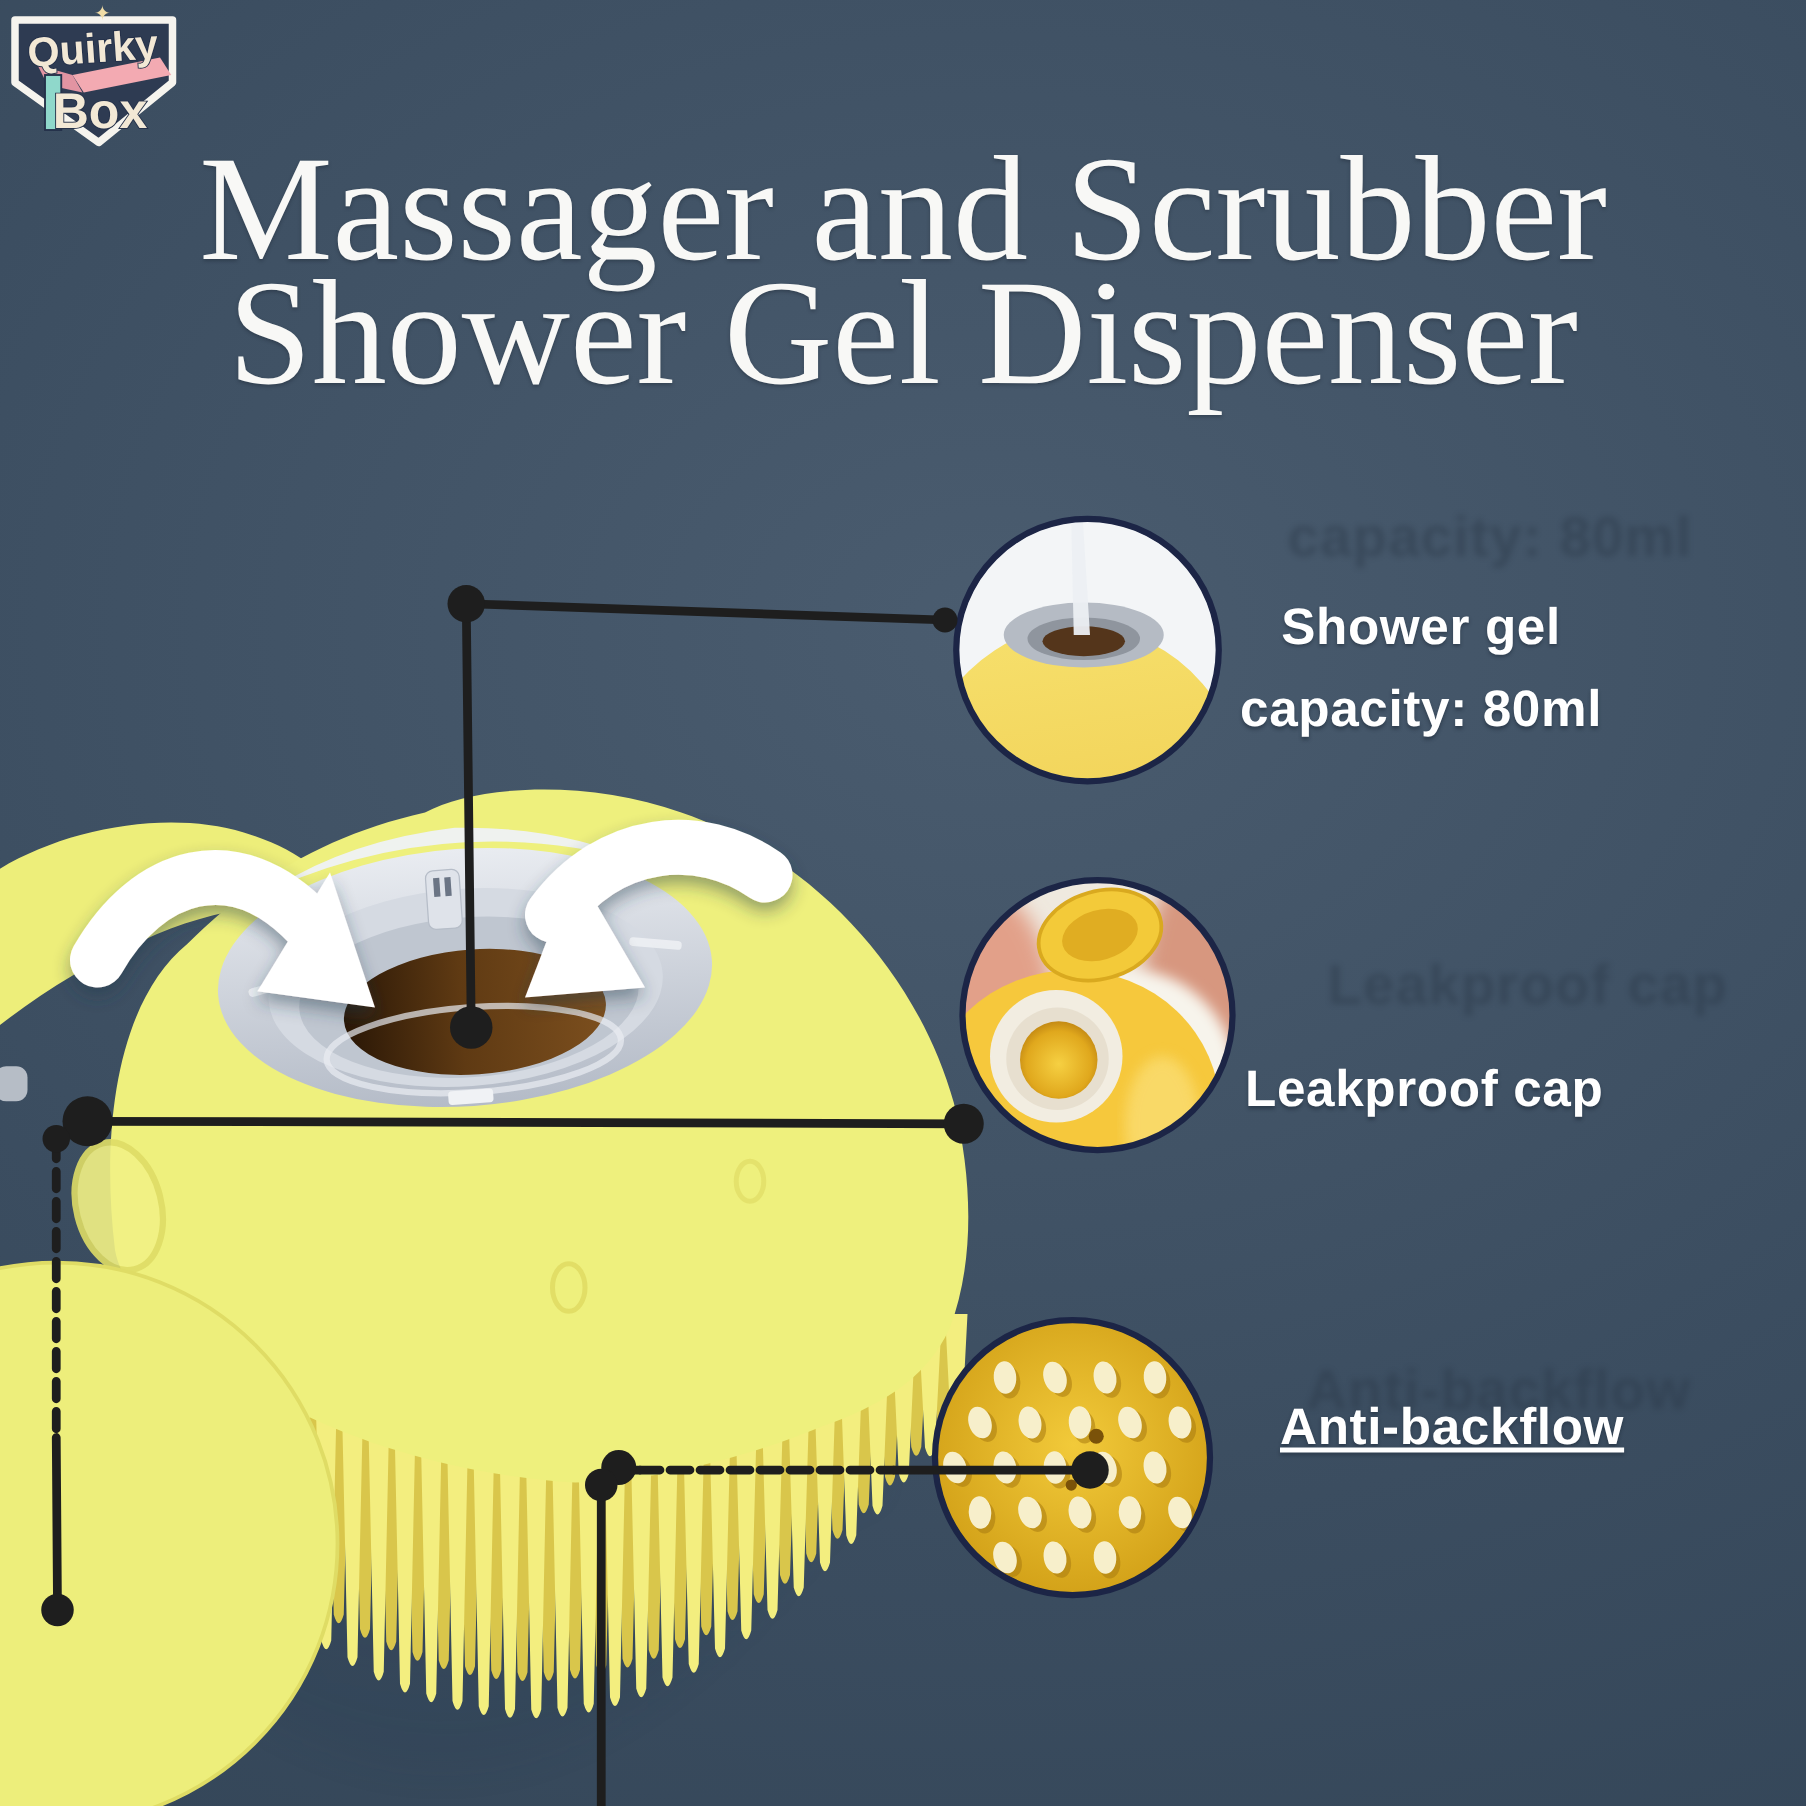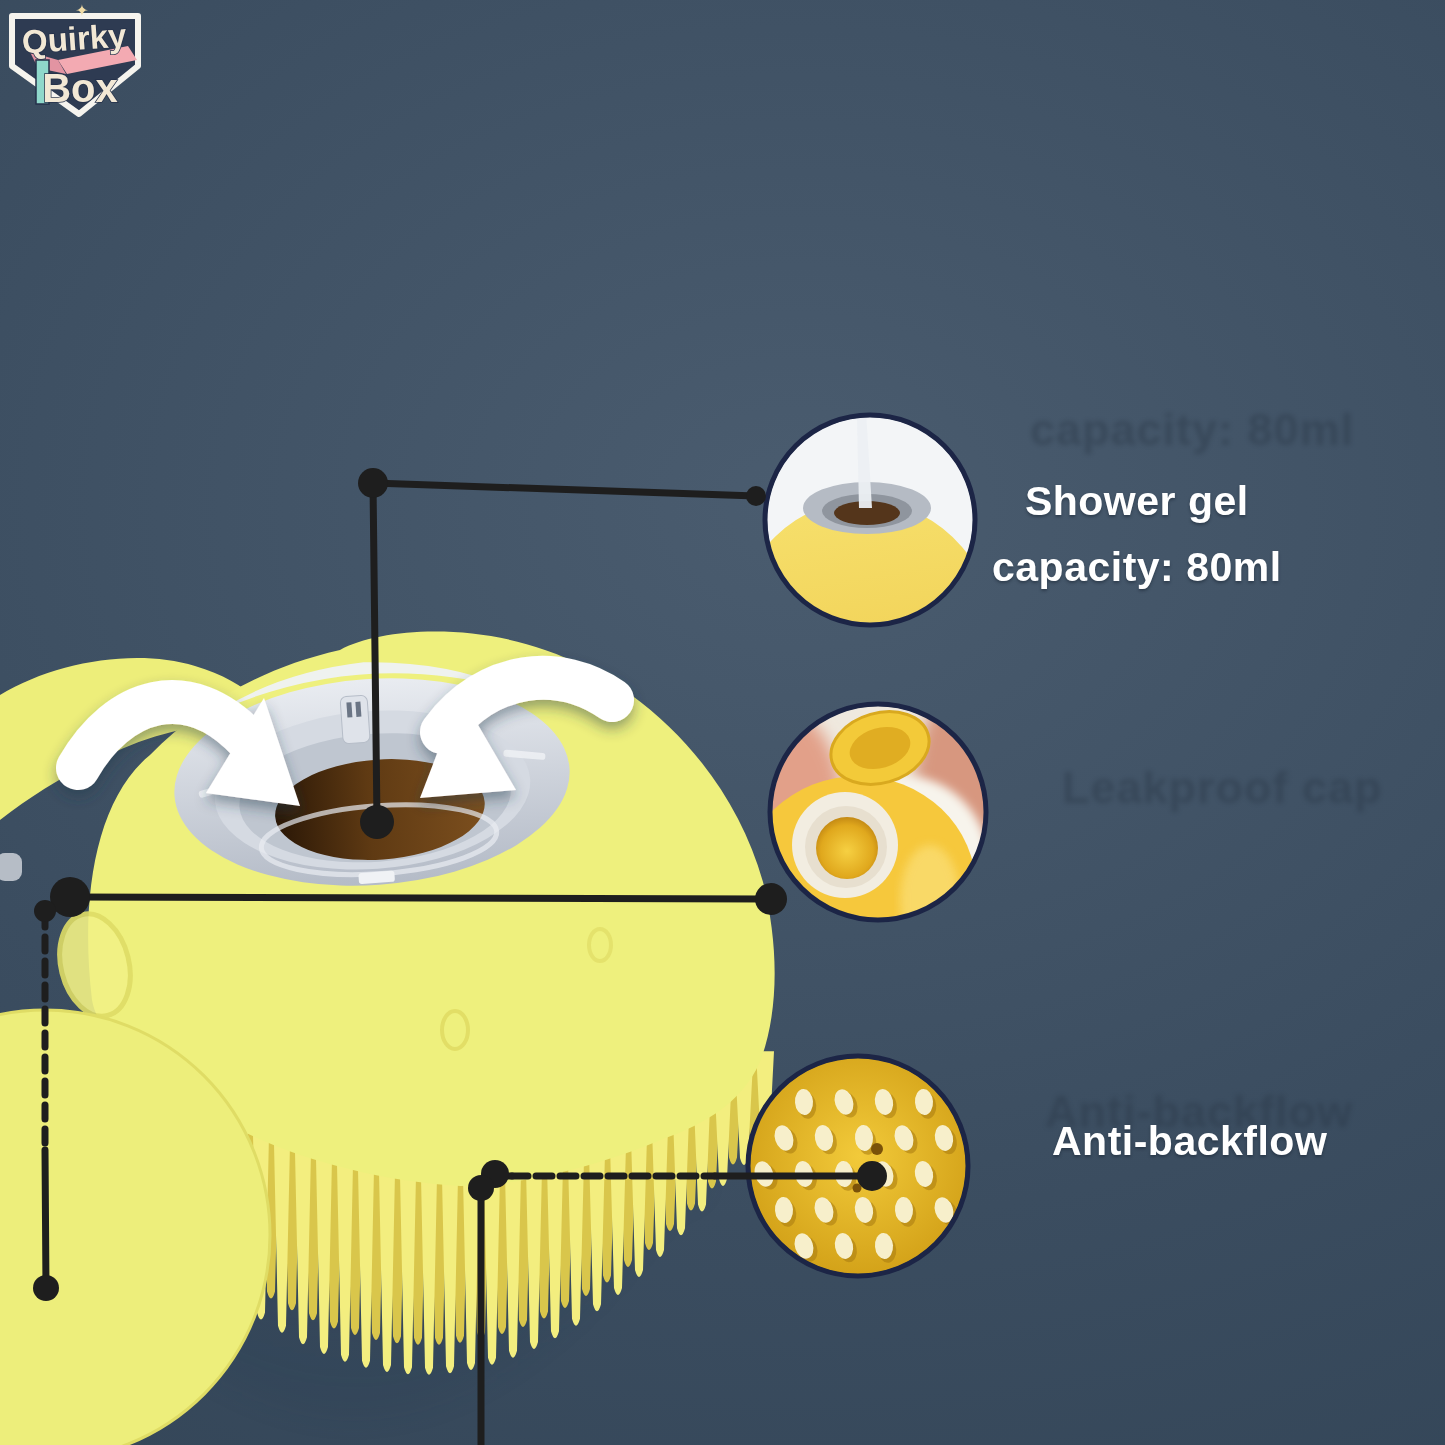--- a/index.html
+++ b/index.html
@@ -29,20 +29,24 @@
   }
   #logo{position:absolute;right:2px;top:2px;width:150px;height:122px;}
   .lg-word{font-family:"Liberation Sans",sans-serif;font-weight:bold;fill:#f2e8d5;
     stroke:#25314a;stroke-width:1.5px;paint-order:stroke;}
 </style>
 </head>
 <body>
 
 <div id="canvas">
 
+  <h1 id="title">
+    <span class="tline">Massager and Scrubber</span>
+    <span class="tline">Shower Gel Dispenser</span>
+  </h1>
 
   <svg id="logo" viewBox="0 0 150 122">
     <polygon points="12,14 138,14 138,64 79,112 12,64" fill="#2e3b52" stroke="#f6f4ee" stroke-width="6" stroke-linejoin="round"></polygon>
     <polygon points="58,58 128,44 137,58 67,72" fill="#f3aab2"></polygon>
     <polygon points="58,58 30,50 38,66 66,72" fill="#e294a2"></polygon>
     <rect x="36" y="58" width="13" height="44" fill="#8fd8cb" stroke="#25314a" stroke-width="1.5"></rect>
     <text x="75" y="48" text-anchor="middle" class="lg-word" font-size="33" transform="rotate(-4 75 48)">Quirky</text>
     <text x="80" y="100" text-anchor="middle" class="lg-word" font-size="40">Box</text>
     <text x="82" y="14" text-anchor="middle" font-size="16" fill="#f0dca6">✦</text>
   </svg>
@@ -251,17 +255,21 @@
   </svg>
 
   <div class="ghost" style="left:1030px;top:404px;">capacity: 80ml</div>
   <div class="ghost" style="left:1062px;top:762px;">Leakproof cap</div>
   <div class="ghost" style="left:1045px;top:1086px;">Anti-backflow</div>
 
   <div class="label" style="left:992px;top:468px;">
     <div>Shower gel</div>
     <div>capacity: 80ml</div>
   </div>
-  <div class="label" style="left:1052px;top:1108px;">
+  <div class="label" style="left:996px;top:838px;">
+    <div>Leakproof cap</div>
+    <div></div>
+  </div>
+  <div class="label" style="left:1024px;top:1108px;text-decoration:underline;">
     <div>Anti-backflow</div>
   </div>
 
 </div>
 
 </body></html>

